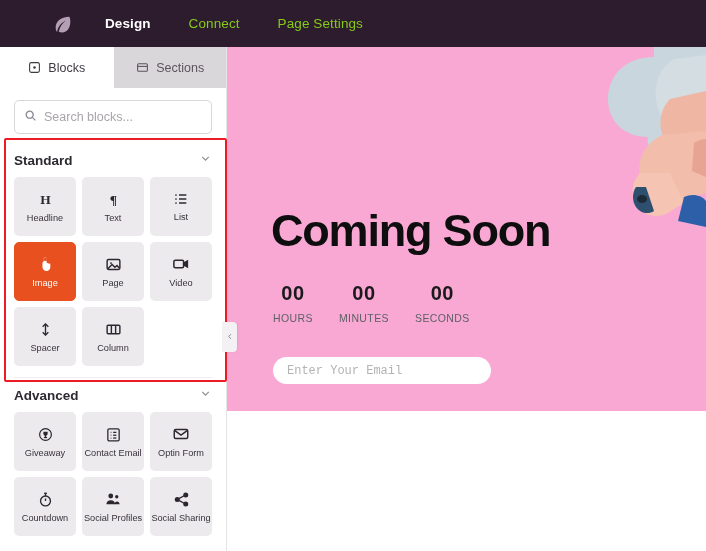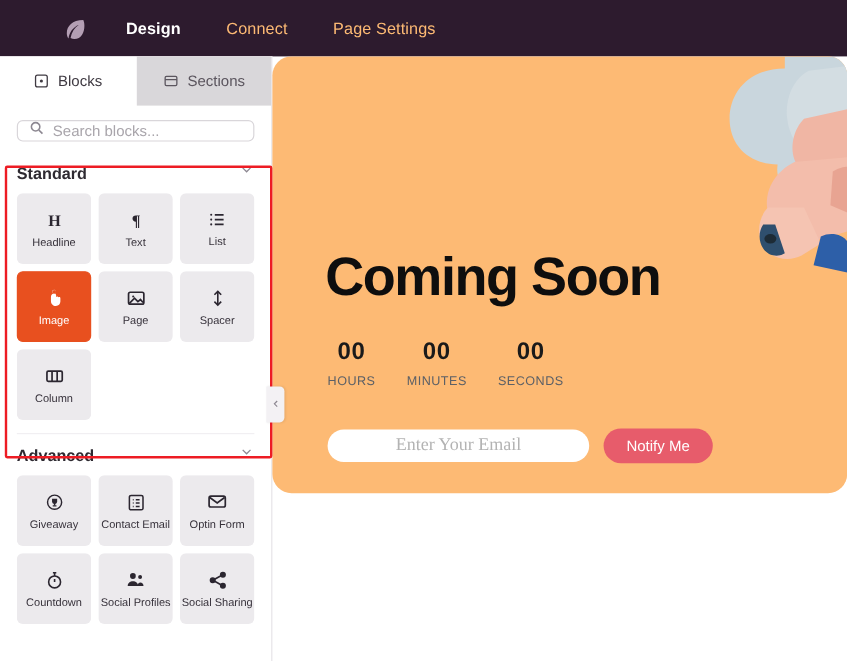--- a/index.html
+++ b/index.html
@@ -20,21 +20,21 @@
   }
   .logo-wrap {
     width: 46px; height: 47px;
     display: flex; align-items: center; justify-content: center;
   }
   .nav-item {
     height: 47px;
     padding: 0 19px;
     display: flex; align-items: center; justify-content: center;
     font-size: 13.5px;
-    color: #fdba74;
+    color: #84cc16;
     letter-spacing: .1px;
     cursor: pointer;
     position: relative;
   }
   .nav-item.active { color: #ffffff; font-weight: bold; }
 
   
   .panel {
     position: absolute; top: 47px; left: 0;
     width: 227px; height: 504px;
@@ -50,21 +50,21 @@
     font-size: 12.5px;
     color: #3f3a42;
     cursor: pointer;
     background: #ffffff;
   }
   .tab.inactive { background: #d9d7da; color: #5b555e; }
   .tab-ico { display: flex; align-items: center; }
 
   .search-row { padding: 12px 14px 9px 14px; background:#fff; }
   .search-box {
-    height: 18px;
+    height: 34px;
     border: 1px solid #d9d6da;
     border-radius: 5px;
     display: flex; align-items: center;
     padding: 0 9px;
     gap: 7px;
     background: #fff;
   }
   .search-box input {
     border: none; outline: none;
     font-size: 12.5px;
@@ -134,23 +134,22 @@
     font-size: 9px;
     cursor: pointer;
     z-index: 50;
     box-shadow: 1px 0 2px rgba(0,0,0,.07);
   }
 
   
   .canvas {
     position: absolute; top: 47px; left: 227px;
     width: 479px; height: 364px;
-    background: #fdba74;
+    background: #f9a8d4;
     overflow: hidden;
-    border-radius: 16px;
   }
   .cs-title {
     position: absolute; left: 44px; top: 158px;
     font-size: 45px;
     font-weight: bold;
     color: #0e0e0e;
     letter-spacing: -1.2px;
     white-space: nowrap;
   }
   .countdown {
@@ -167,24 +166,23 @@
   }
   .email-field {
     width: 218px; height: 27px;
     background: #ffffff;
     border-radius: 13.5px;
     display: flex; align-items: center;
     padding: 0 14px;
   }
   .email-field input {
     border: none; outline: none; background: transparent;
-    font-size: 15px; color: #444;
-    font-family: Liberation Serif, serif;
+    font-size: 12px; color: #444;
+    font-family: Liberation Mono, monospace;
     width: 100%;
-    text-align: center;
   }
   .email-field input::placeholder { color: #b3b3b3; }
   .notify-btn {
     height: 29px;
     padding: 0 19px;
     background: #e75c6b;
     color: #fff;
     border: none;
     border-radius: 15px;
     font-size: 12.5px;
@@ -314,20 +312,29 @@
           <span class="bl-ico">
             <svg width="17" height="17" viewBox="0 0 24 24" fill="none" stroke="currentColor" stroke-width="2">
               <rect x="3" y="5" width="18" height="14" rx="2"></rect>
               <circle cx="8.5" cy="10" r="1.3" fill="currentColor" stroke="none"></circle>
               <polyline points="4,18 10,12 14,16 17,13.5 20,17"></polyline>
             </svg>
           </span>
           <span class="bl-label">Page</span>
         </div>
 
+        <div class="block">
+          <span class="bl-ico">
+            <svg width="18" height="18" viewBox="0 0 24 24" fill="none" stroke="currentColor" stroke-width="2">
+              <rect x="2.5" y="7" width="13" height="10" rx="2"></rect>
+              <path d="M15.5 11l5-3v8l-5-3z" fill="currentColor"></path>
+            </svg>
+          </span>
+          <span class="bl-label">Video</span>
+        </div>
 
 
         <div class="block">
           <span class="bl-ico">
             <svg width="17" height="17" viewBox="0 0 24 24" fill="none" stroke="currentColor" stroke-width="1.9">
               <line x1="12" y1="4" x2="12" y2="20"></line>
               <polyline points="8,8 12,4 16,8"></polyline>
               <polyline points="8,16 12,20 16,16"></polyline>
             </svg>
           </span>
@@ -477,21 +484,20 @@
       <div class="cd-unit">
         <span class="cd-num">00</span>
         <span class="cd-lab">SECONDS</span>
       </div>
     </div>
 
     <div class="optin">
       <div class="email-field">
         <input type="text" placeholder="Enter Your Email" style="">
       </div>
-      <button class="notify-btn">Notify Me</button>
     </div>
 
     <div class="socials">
       <span>
         <svg width="17" height="17" viewBox="0 0 24 24" fill="currentColor">
           <path d="M12 2a10 10 0 1 0-1.6 19.9v-7h-2.5V12h2.5V9.8c0-2.5 1.5-3.9 3.8-3.9 1.1 0 2.2.2 2.2.2v2.4h-1.2c-1.2 0-1.6.8-1.6 1.6V12h2.7l-.4 2.9h-2.3v7A10 10 0 0 0 12 2z"></path>
         </svg>
       </span>
       <span>
         <svg width="17" height="17" viewBox="0 0 24 24" fill="currentColor">

